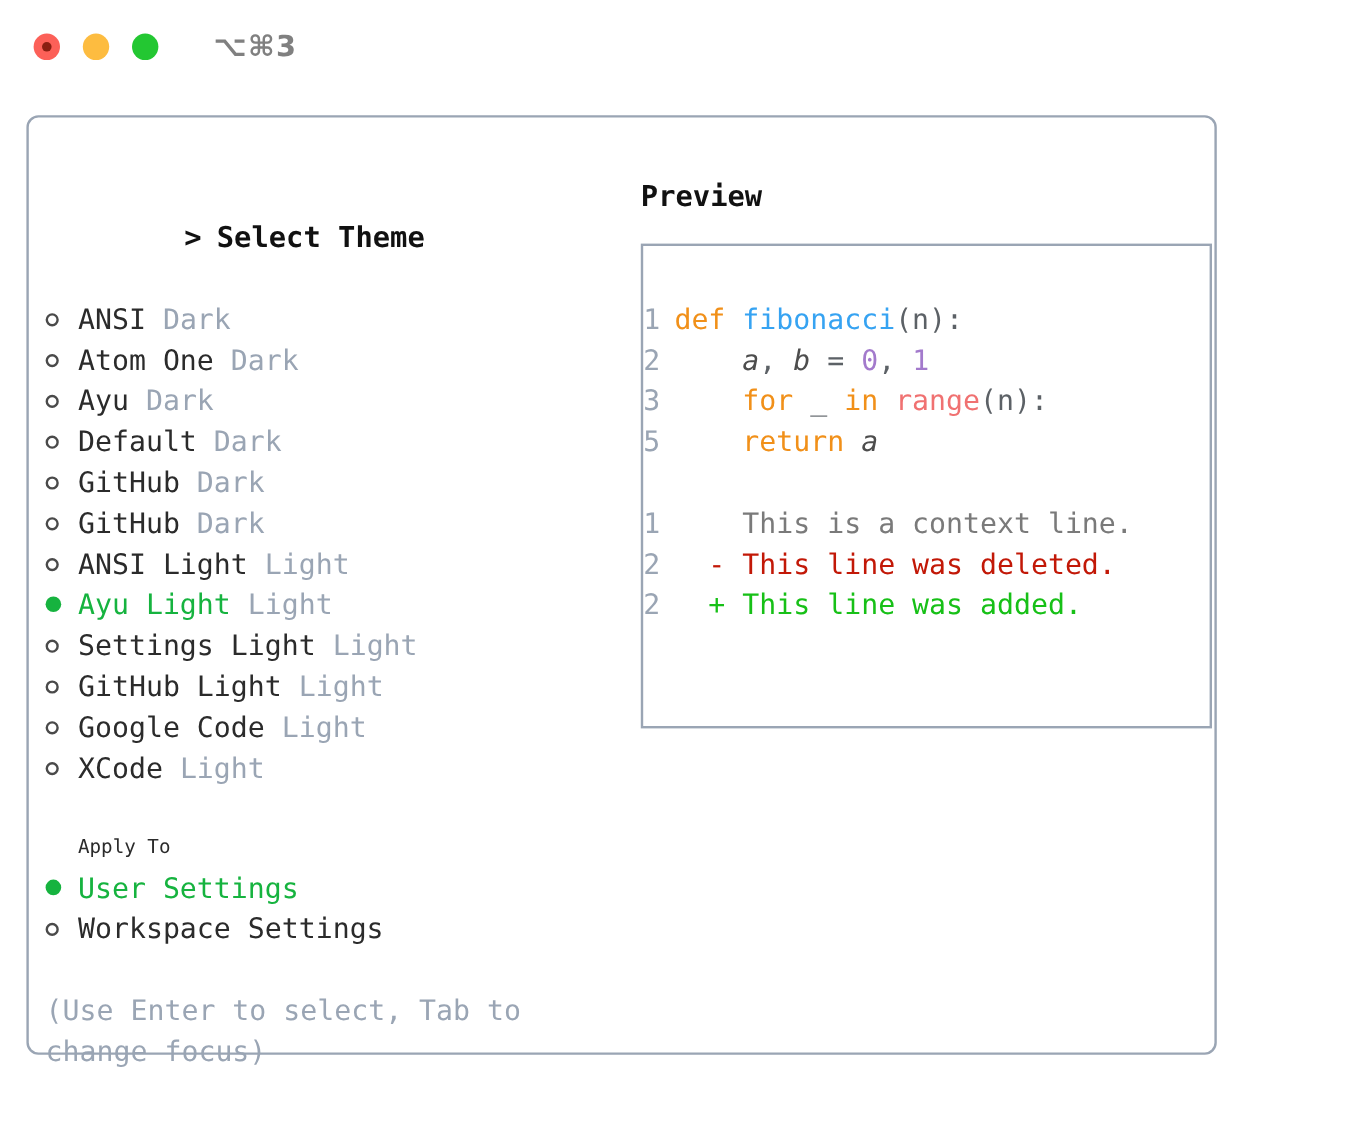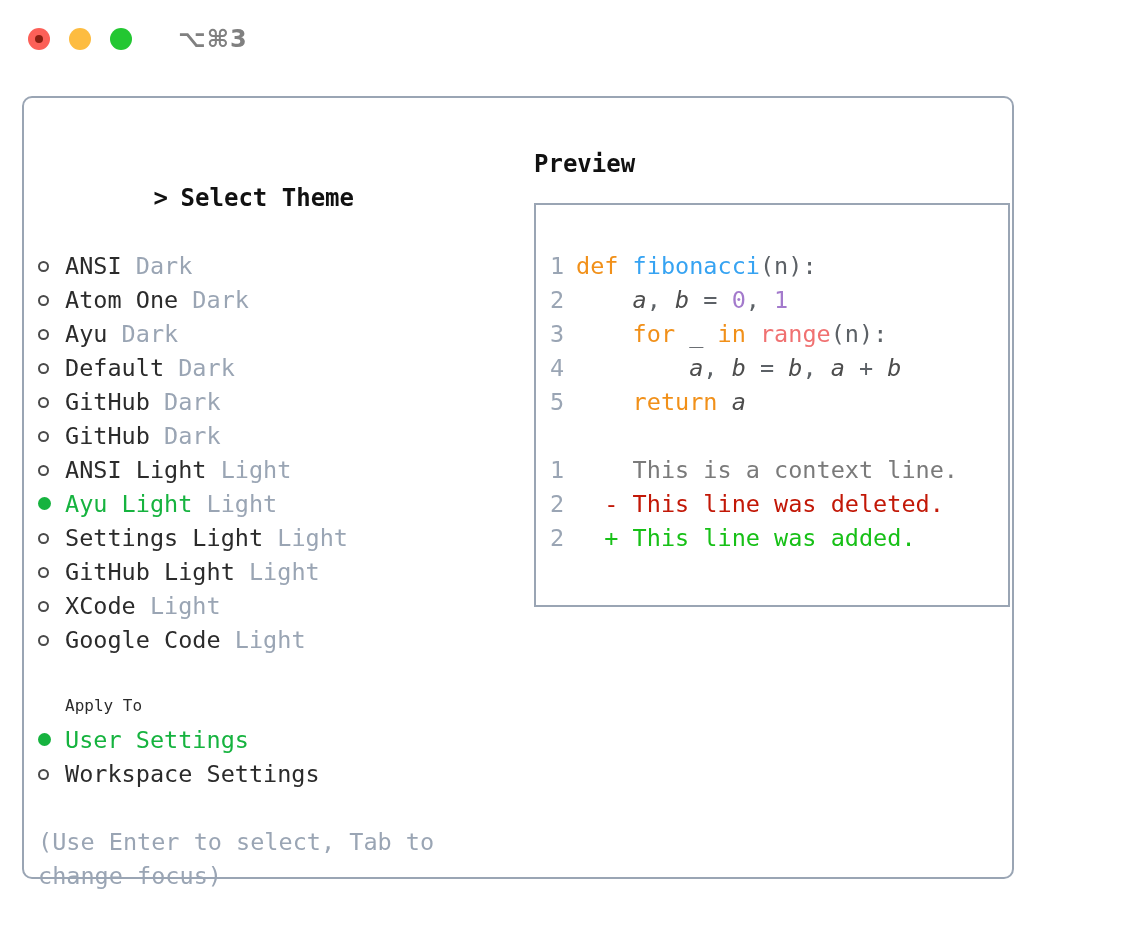--- a/index.html
+++ b/index.html
@@ -142,21 +142,21 @@
     width: 476px;
     height: 404px;
     border: 2px solid #9aa5b4;
     box-sizing: border-box;
     padding: 44px 0 0 0;
   }
   .code-line {
     font-size: 23.5px;
     line-height: 34px;
     white-space: pre;
-    padding-left: 14px;
+    padding-left: 0;
   }
   .ln {
     display: inline-block;
     width: 26px;
     color: #9aa5b4;
     text-align: left;
   }
   .kw   { color: #f19019; }
   .fn   { color: #36a3f2; }
   .num  { color: #a37acc; }
@@ -194,22 +194,22 @@
           <div class="row"><span class="bullet-col bullet-hollow"></span><span class="name">ANSI</span><span class="pun"> </span><span class="kind">Dark</span></div>
           <div class="row"><span class="bullet-col bullet-hollow"></span><span class="name">Atom One</span><span class="pun"> </span><span class="kind">Dark</span></div>
           <div class="row"><span class="bullet-col bullet-hollow"></span><span class="name">Ayu</span><span class="pun"> </span><span class="kind">Dark</span></div>
           <div class="row"><span class="bullet-col bullet-hollow"></span><span class="name">Default</span><span class="pun"> </span><span class="kind">Dark</span></div>
           <div class="row"><span class="bullet-col bullet-hollow"></span><span class="name">GitHub</span><span class="pun"> </span><span class="kind">Dark</span></div>
           <div class="row"><span class="bullet-col bullet-hollow"></span><span class="name">GitHub</span><span class="pun"> </span><span class="kind">Dark</span></div>
           <div class="row"><span class="bullet-col bullet-hollow"></span><span class="name">ANSI Light</span><span class="pun"> </span><span class="kind">Light</span></div>
           <div class="row"><span class="bullet-col bullet-filled"></span><span class="name sel">Ayu Light</span><span class="pun"> </span><span class="kind">Light</span></div>
           <div class="row"><span class="bullet-col bullet-hollow"></span><span class="name">Settings Light</span><span class="pun"> </span><span class="kind">Light</span></div>
           <div class="row"><span class="bullet-col bullet-hollow"></span><span class="name">GitHub Light</span><span class="pun"> </span><span class="kind">Light</span></div>
+          <div class="row"><span class="bullet-col bullet-hollow"></span><span class="name">Google Code</span><span class="pun"> </span><span class="kind">Light</span></div>
           <div class="row"><span class="bullet-col bullet-hollow"></span><span class="name">XCode</span><span class="pun"> </span><span class="kind">Light</span></div>
-          <div class="row"><span class="bullet-col bullet-hollow"></span><span class="name">Google Code</span><span class="pun"> </span><span class="kind">Light</span></div>
         </div>
 
       <div class="section-gap"></div>
 
       <div class="apply-title">Apply To</div>
 
       <div id="apply-items">
           <div class="row"><span class="bullet-col bullet-filled"></span><span class="name sel">User Settings</span></div>
           <div class="row"><span class="bullet-col bullet-hollow"></span><span class="name">Workspace Settings</span></div>
         </div>
@@ -218,21 +218,20 @@
     </div>
 
     <div class="right-col">
       <div class="preview-label">Preview</div>
 
       <div class="code-box">
         <div id="code-lines">
             <div class="code-line"><span class="ln">1</span><span class="kw">def</span><span class="pun"> </span><span class="fn">fibonacci</span><span class="pun">(n):</span></div>
             <div class="code-line"><span class="ln">2</span><span class="pun">    </span><span class="var">a</span><span class="pun">, </span><span class="var">b</span><span class="pun"> = </span><span class="num">0</span><span class="pun">, </span><span class="num">1</span></div>
             <div class="code-line"><span class="ln">3</span><span class="pun">    </span><span class="kw">for</span><span class="pun"> _ </span><span class="kw">in</span><span class="pun"> </span><span class="bif">range</span><span class="pun">(n):</span></div>
-            <div class="code-line"><span class="ln">4</span><span class="pun">        </span><span class="var">a</span><span class="pun">, </span><span class="var">b</span><span class="pun"> = </span><span class="var">b</span><span class="pun">, </span><span class="var">a</span><span class="pun"> + </span><span class="var">b</span></div>
             <div class="code-line"><span class="ln">5</span><span class="pun">    </span><span class="kw">return</span><span class="pun"> </span><span class="var">a</span></div>
           </div>
         <div class="blank-line"></div>
         <div id="diff-lines">
             <div class="code-line"><span class="ln">1</span><span class="ctx">    </span><span class="ctx">This is a context line.</span></div>
             <div class="code-line"><span class="ln">2</span><span class="del">  - </span><span class="del">This line was deleted.</span></div>
             <div class="code-line"><span class="ln">2</span><span class="add">  + </span><span class="add">This line was added.</span></div>
           </div>
       </div>
     </div>

